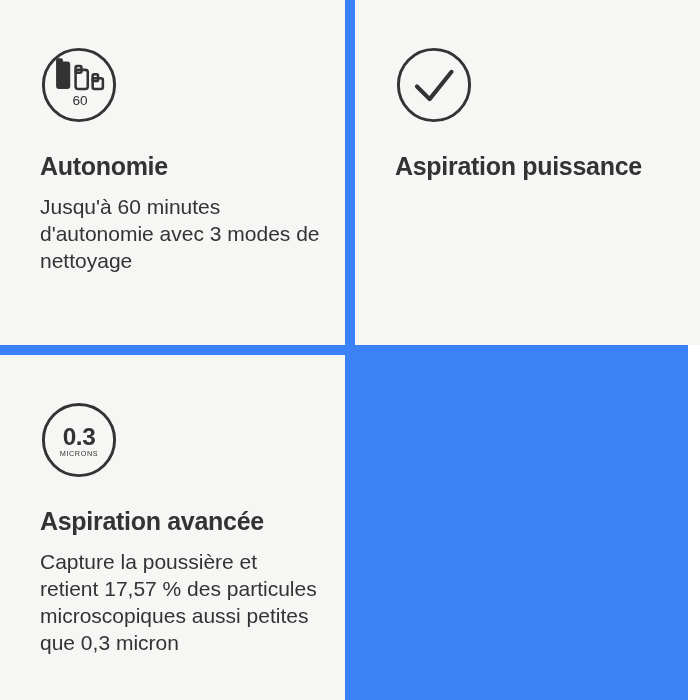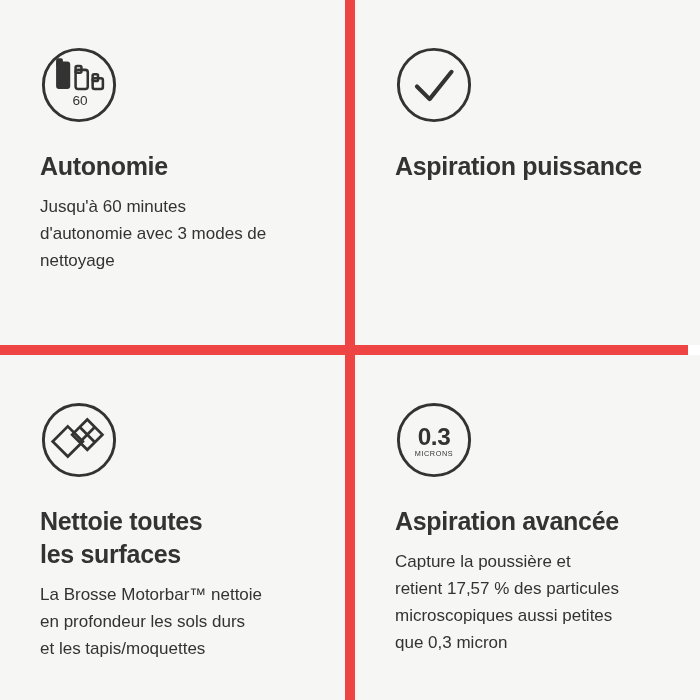--- a/index.html
+++ b/index.html
@@ -11,21 +11,21 @@
     font-family: "Liberation Sans", sans-serif;
     -webkit-font-smoothing: antialiased;
   }
   .grid {
     display: grid;
     grid-template-columns: 345px 345px;
     grid-template-rows: 345px 345px;
     gap: 10px;
     width: 688px;
     height: 700px;
-    background: #ef4444;
+    background: #3b82f6;
   }
   .tile {
     background: #f6f6f4;
     box-sizing: border-box;
     padding: 46px 6px 0 40px;
     overflow: hidden;
   }
   .icon-wrap {
     width: 78px;
     height: 78px;
@@ -39,21 +39,21 @@
     margin: 26px 0 0 0;
     font-size: 25px;
     line-height: 33px;
     font-weight: bold;
     letter-spacing: -0.3px;
     color: #333333;
     white-space: pre;
   }
   .tile p {
     margin: 10px 0 0 0;
-    font-size: 17px;
+    font-size: 21px;
     line-height: 27px;
     font-weight: normal;
     color: #333333;
     white-space: pre;
   }
   .ink-stroke { stroke: #333333; fill: none; }
   .ink-fill   { fill: #333333; }
   svg text { font-family: "Liberation Sans", sans-serif; fill: #333333; }
 </style>
 </head>
@@ -83,35 +83,20 @@
   <section class="tile">
     <div class="icon-wrap">
       <svg viewBox="0 0 80 80">
         <circle class="ink-stroke" cx="40" cy="40" r="36.5" stroke-width="3"></circle>
         <path class="ink-stroke" d="M22.5 41.5 L35.5 54.5 L58 26.5" stroke-width="4.2" stroke-linecap="round" stroke-linejoin="round"></path>
       </svg>
     </div>
     <h2>Aspiration puissance</h2>
   </section>
 
-  <section class="tile">
-    <div class="icon-wrap">
-      <svg viewBox="0 0 80 80">
-        <circle class="ink-stroke" cx="40" cy="40" r="36.5" stroke-width="3"></circle>
-        <path class="ink-stroke" d="M28.5 26 L44 41.5 L28.5 57 L13 41.5 Z" stroke-width="2.8" stroke-linejoin="miter"></path>
-        <path class="ink-stroke" d="M48.5 19 L64 34.5 L48.5 50 L33 34.5 Z" stroke-width="2.8" stroke-linejoin="miter"></path>
-        <path class="ink-stroke" d="M40.75 26.75 L56.25 42.25 M56.25 26.75 L40.75 42.25" stroke-width="2.8"></path>
-      </svg>
-    </div>
-    <h2>Nettoie toutes
-les surfaces</h2>
-    <p>La Brosse Motorbar™ nettoie
-en profondeur les sols durs
-et les tapis/moquettes</p>
-  </section>
 
   <section class="tile">
     <div class="icon-wrap">
       <svg viewBox="0 0 80 80">
         <circle class="ink-stroke" cx="40" cy="40" r="36.5" stroke-width="3"></circle>
         <text x="40" y="45" font-size="25" font-weight="bold" text-anchor="middle" letter-spacing="-0.5">0.3</text>
         <text x="40" y="56.5" font-size="7.5" text-anchor="middle" letter-spacing="0.6">MICRONS</text>
       </svg>
     </div>
     <h2>Aspiration avancée</h2>

